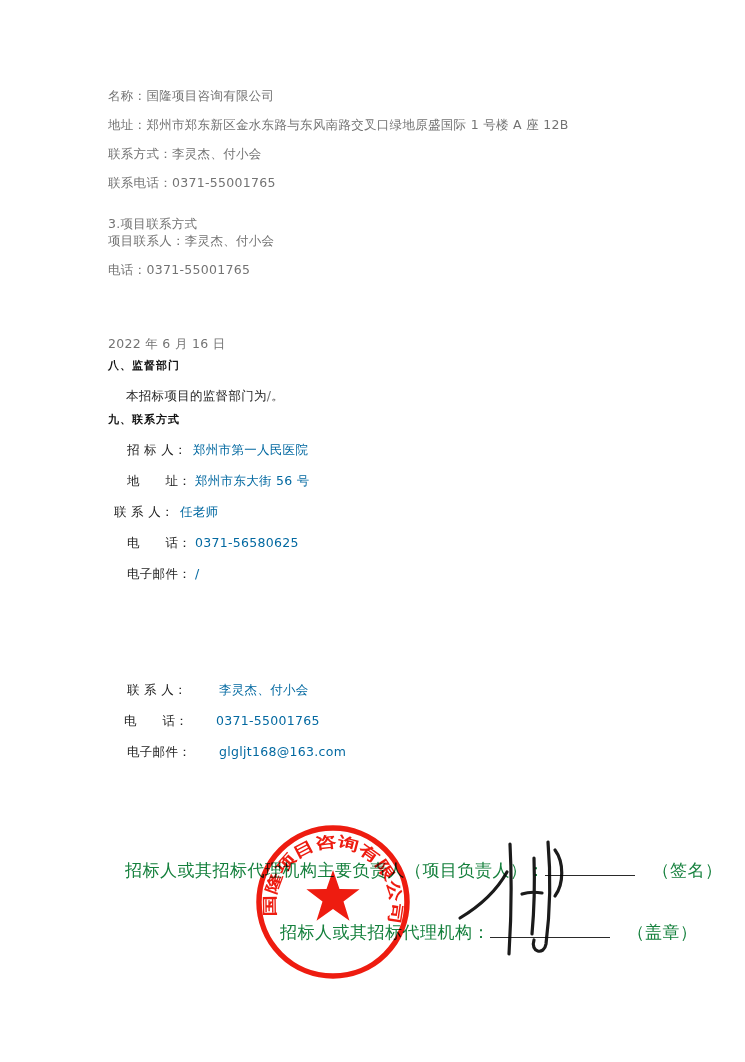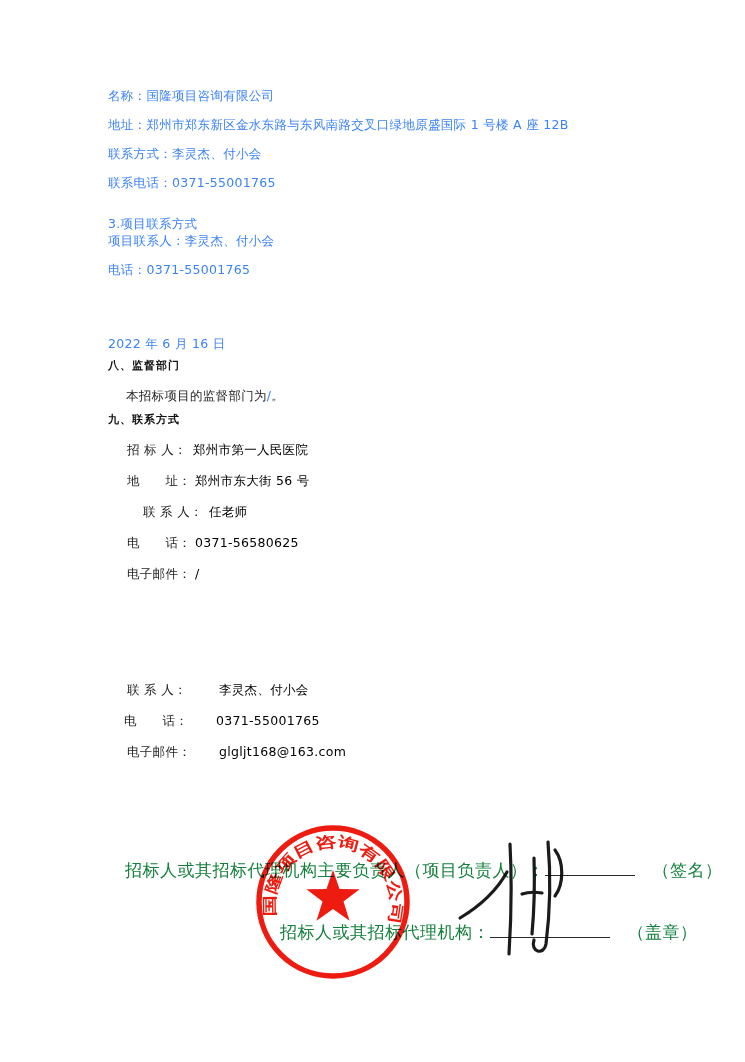--- a/index.html
+++ b/index.html
@@ -4,28 +4,28 @@
 <style>
   html,body{margin:0;padding:0;background:#ffffff;}
   #page{
     position:relative;
     width:745px;height:1062px;
     background:#ffffff;
     font-family:"DejaVu Sans","Liberation Sans",sans-serif;
     overflow:hidden;
   }
   .line{position:absolute;font-size:12.5px;line-height:16px;white-space:nowrap;letter-spacing:0.3px;}
-  .blue{color:#3b82f6;}
+  .blue{color:#737373;}
   .black{color:#1f1f1f;}
   .heading{position:absolute;font-size:11px;font-weight:bold;color:#111111;white-space:nowrap;letter-spacing:1px;}
   .row{position:absolute;font-size:12.5px;white-space:nowrap;letter-spacing:0.3px;}
   .row .lbl{display:inline-block;color:#1f1f1f;}
   .row.tenderer .lbl{min-width:62px;}
   .row.agency .lbl{min-width:88px;}
-  .row .val{color:#000000;margin-left:4px;}
+  .row .val{color:#0369a1;margin-left:4px;}
   .signoff{position:absolute;font-size:17px;color:#15803d;white-space:nowrap;letter-spacing:0.5px;}
   .blank{display:inline-block;border-bottom:1px solid #2a2a2a;height:13px;vertical-align:baseline;}
   .blank.sign{width:90px;}
   .blank.stamp{width:120px;}
   svg.overlay{position:absolute;mix-blend-mode:multiply;}
 </style>
 </head>
 <body>
 
 <div id="page">
@@ -46,21 +46,21 @@
   </div>
 
   <div class="heading" style="left:108px;top:412px">九、联系方式</div>
 
   <div class="row tenderer" style="left:127px;top:442px">
     <span class="lbl">招 标 人：</span><span class="val">郑州市第一人民医院</span>
   </div>
   <div class="row tenderer" style="left:127px;top:473px">
     <span class="lbl">地　　址：</span><span class="val">郑州市东大街 56 号</span>
   </div>
-  <div class="row tenderer" style="left:143px;top:504px">
+  <div class="row tenderer" style="left:114px;top:504px">
     <span class="lbl">联 系 人：</span><span class="val">任老师</span>
   </div>
   <div class="row tenderer" style="left:127px;top:535px">
     <span class="lbl">电　　话：</span><span class="val">0371-56580625</span>
   </div>
   <div class="row tenderer" style="left:127px;top:566px">
     <span class="lbl">电子邮件：</span><span class="val">/</span>
   </div>
 
   <div class="row agency" style="left:127px;top:682px">

